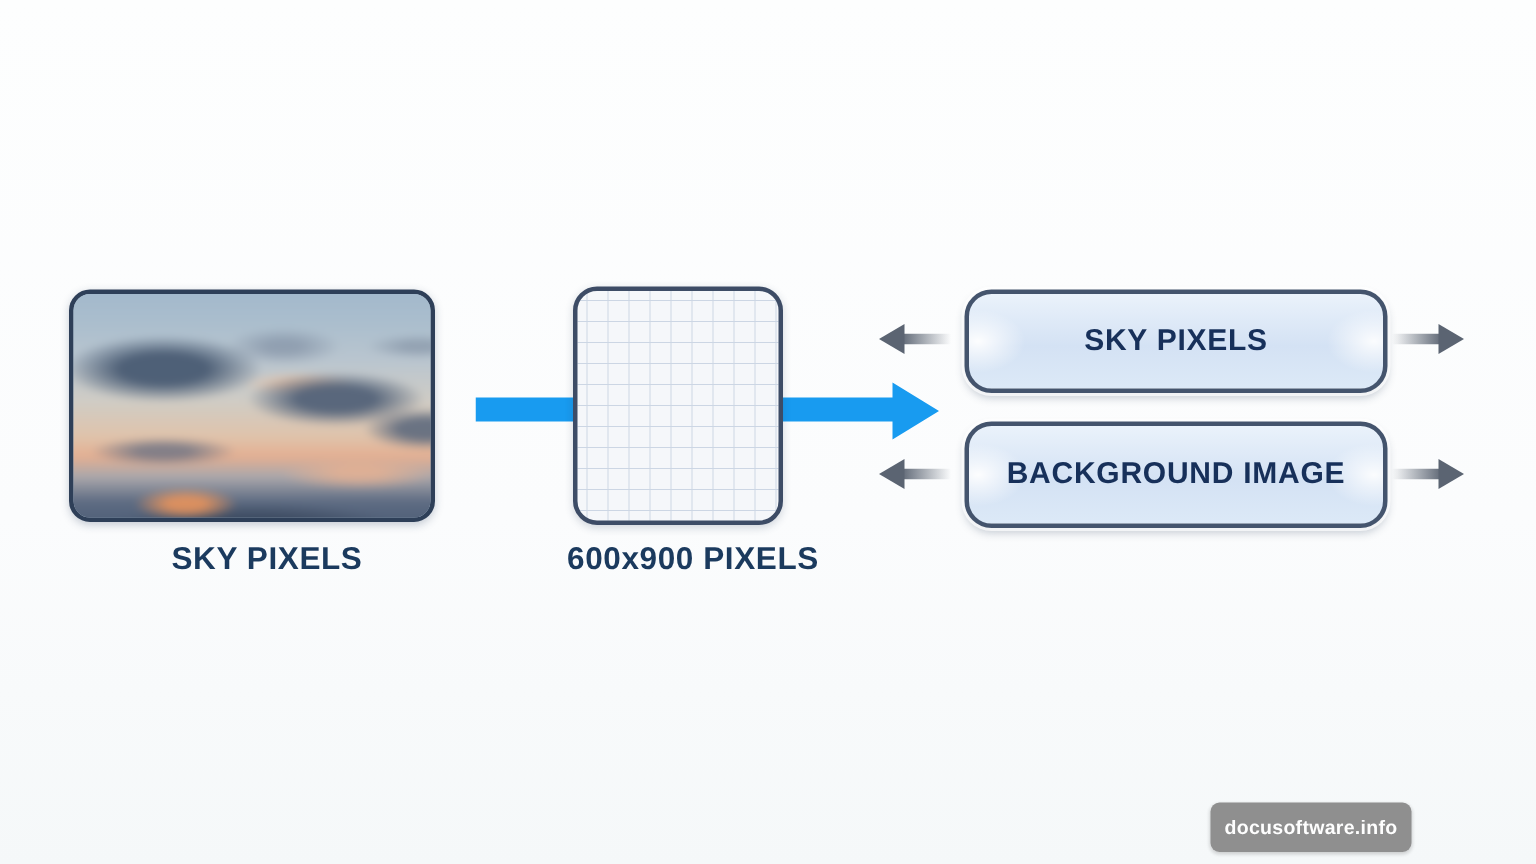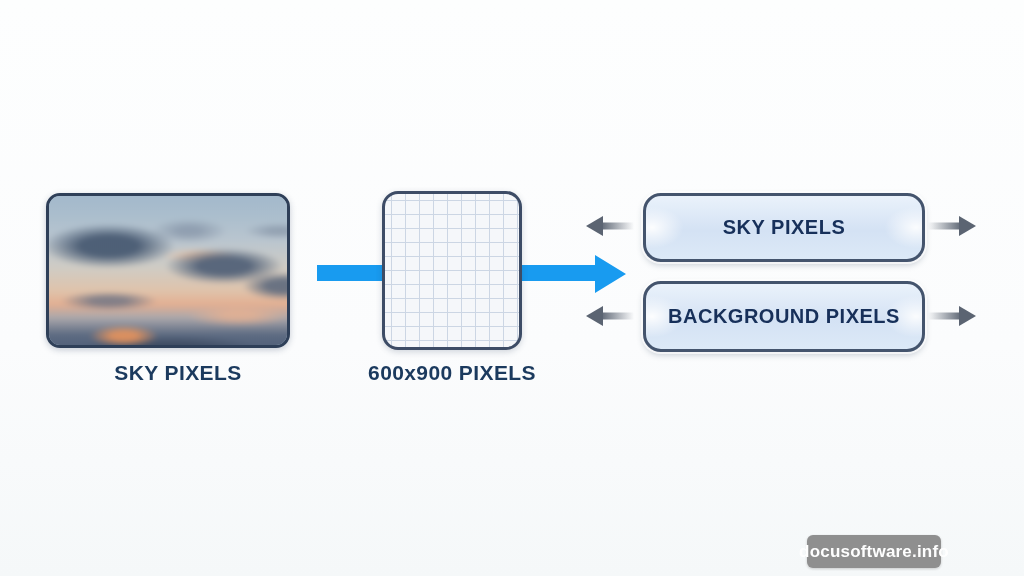--- a/index.html
+++ b/index.html
@@ -53,21 +53,21 @@
       linear-gradient(to bottom, var(--grid-line) 1px, transparent 1px);
     background-size:14px 14px;background-position:6px 6px;
     box-shadow:0 2px 6px rgba(40,60,90,.2);
   }
   
   .node-label{
     position:absolute;top:361px;text-align:center;
     font-size:21px;font-weight:bold;letter-spacing:.4px;color:var(--navy-text);
   }
   .label-sky{left:46px;width:264px;}
-  .label-grid{left:357px;width:190px;}
+  .label-grid{left:367px;width:190px;}
   
   .flow-arrow{position:absolute;left:317px;top:254px;z-index:1;}
   .gray-arrow{position:absolute;z-index:1;}
   .ga-left-sky{left:586px;top:212px;}
   .ga-left-bg{left:586px;top:302px;}
   .ga-right-sky{left:928px;top:212px;}
   .ga-right-bg{left:928px;top:302px;}
   
   .layer-box{
     position:absolute;left:643px;width:282px;z-index:2;
@@ -82,21 +82,21 @@
   .layer-box-sky{top:193px;height:69px;}
   .layer-box-bg{top:281px;height:71px;}
   .layer-label{
     font-size:20px;font-weight:bold;letter-spacing:.5px;color:#17305a;text-align:center;
   }
   
   .watermark{
     position:absolute;left:807px;top:535px;width:134px;height:33px;
     background:var(--watermark-bg);opacity:.95;border-radius:6px;
     display:flex;align-items:center;justify-content:center;
-    font-size:17px;font-weight:bold;color:var(--watermark-text);letter-spacing:.2px;
+    font-size:13px;font-weight:bold;color:var(--watermark-text);letter-spacing:.2px;
     box-shadow:0 1px 3px rgba(0,0,0,.2);
   }
 </style>
 </head>
 <body>
 
 <div class="canvas">
 
   <div class="sky-image">
     <div class="sky-photo"></div>
@@ -148,20 +148,20 @@
     </linearGradient>
       </defs>
     <polygon points="48,14 31,4 31,24" style="fill:var(--gray-arrow)"></polygon>
     <rect x="0" y="10.5" width="34" height="7" fill="url(#fadeR2)"></rect>
   </svg>
 
   <div class="layer-box layer-box-sky">
     <span class="layer-label">SKY PIXELS</span>
   </div>
   <div class="layer-box layer-box-bg">
-    <span class="layer-label">BACKGROUND PIXELS</span>
+    <span class="layer-label">BACKGROUND IMAGE</span>
   </div>
 
   <div class="watermark">
     <span>docusoftware.info</span>
   </div>
 
 </div>
 
 </body></html>

